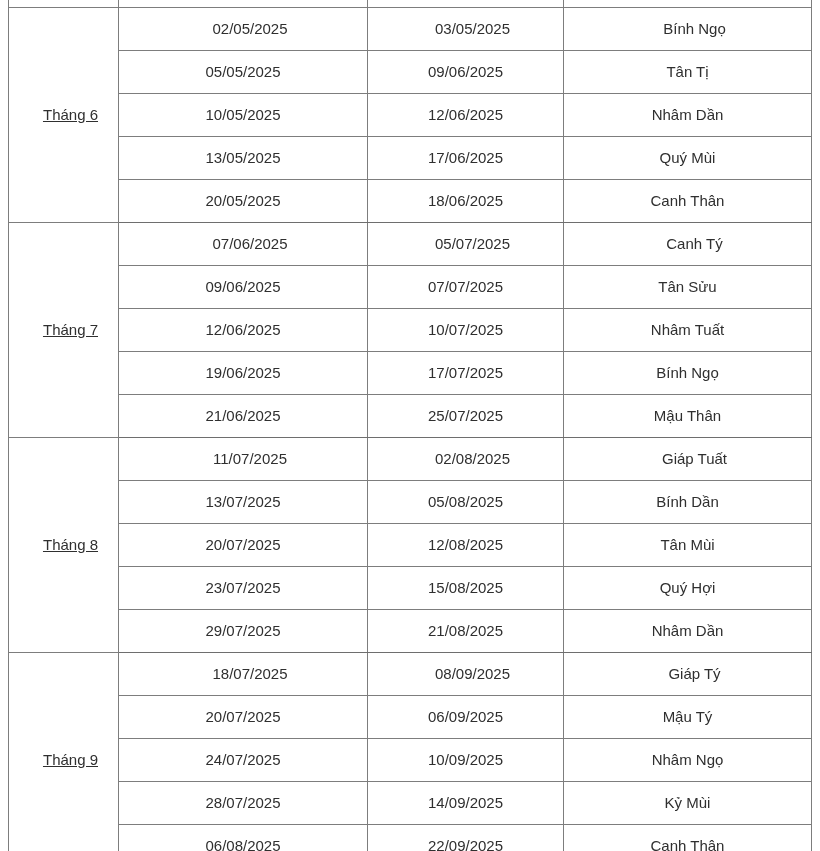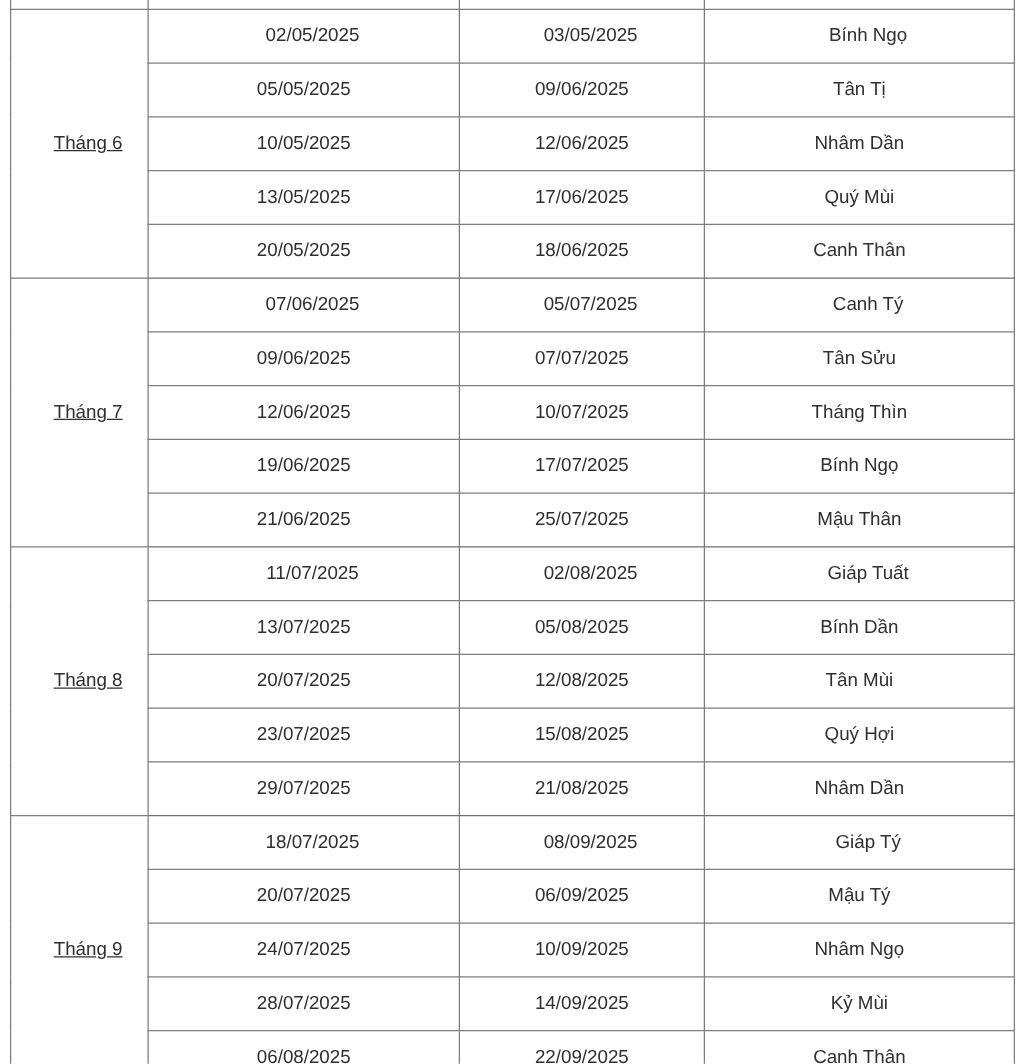--- a/index.html
+++ b/index.html
@@ -130,21 +130,21 @@
             <td>Canh Tý</td>
           </tr>
           <tr>
             <td>09/06/2025</td>
             <td>07/07/2025</td>
             <td>Tân Sửu</td>
           </tr>
           <tr>
             <td>12/06/2025</td>
             <td>10/07/2025</td>
-            <td>Tháng Thìn</td>
+            <td>Nhâm Tuất</td>
           </tr>
           <tr>
             <td>19/06/2025</td>
             <td>17/07/2025</td>
             <td>Bính Ngọ</td>
           </tr>
           <tr>
             <td>21/06/2025</td>
             <td>25/07/2025</td>
             <td>Mậu Thân</td>

